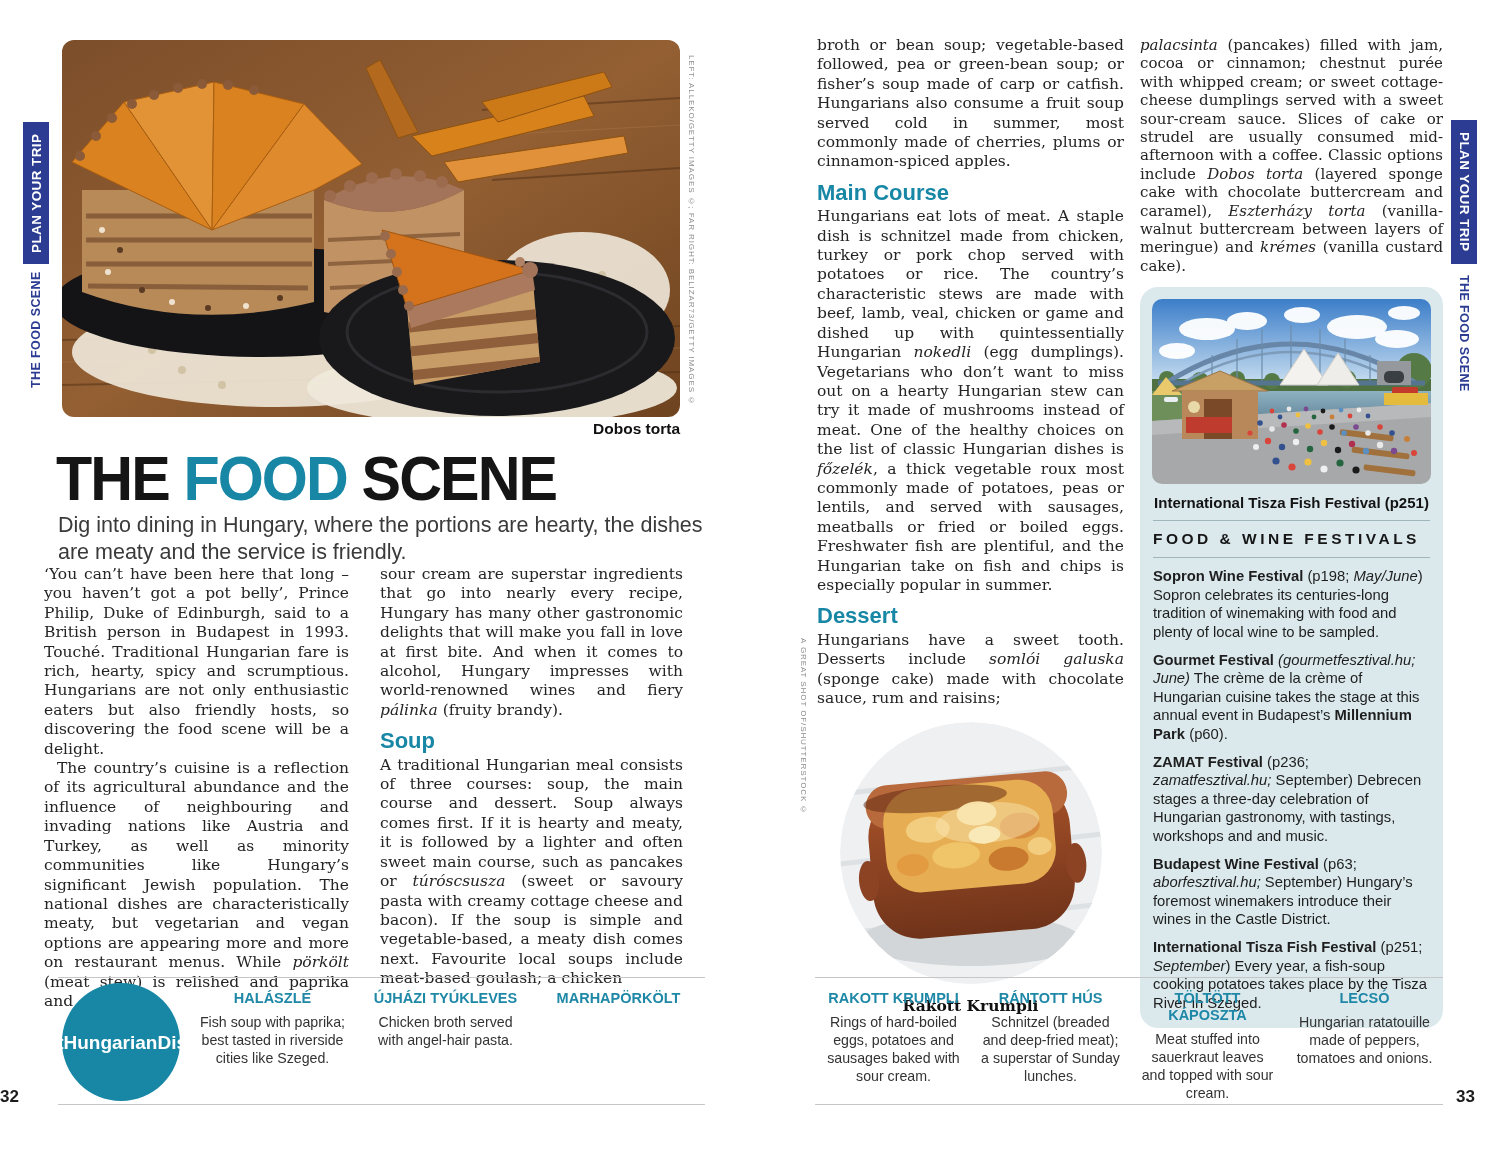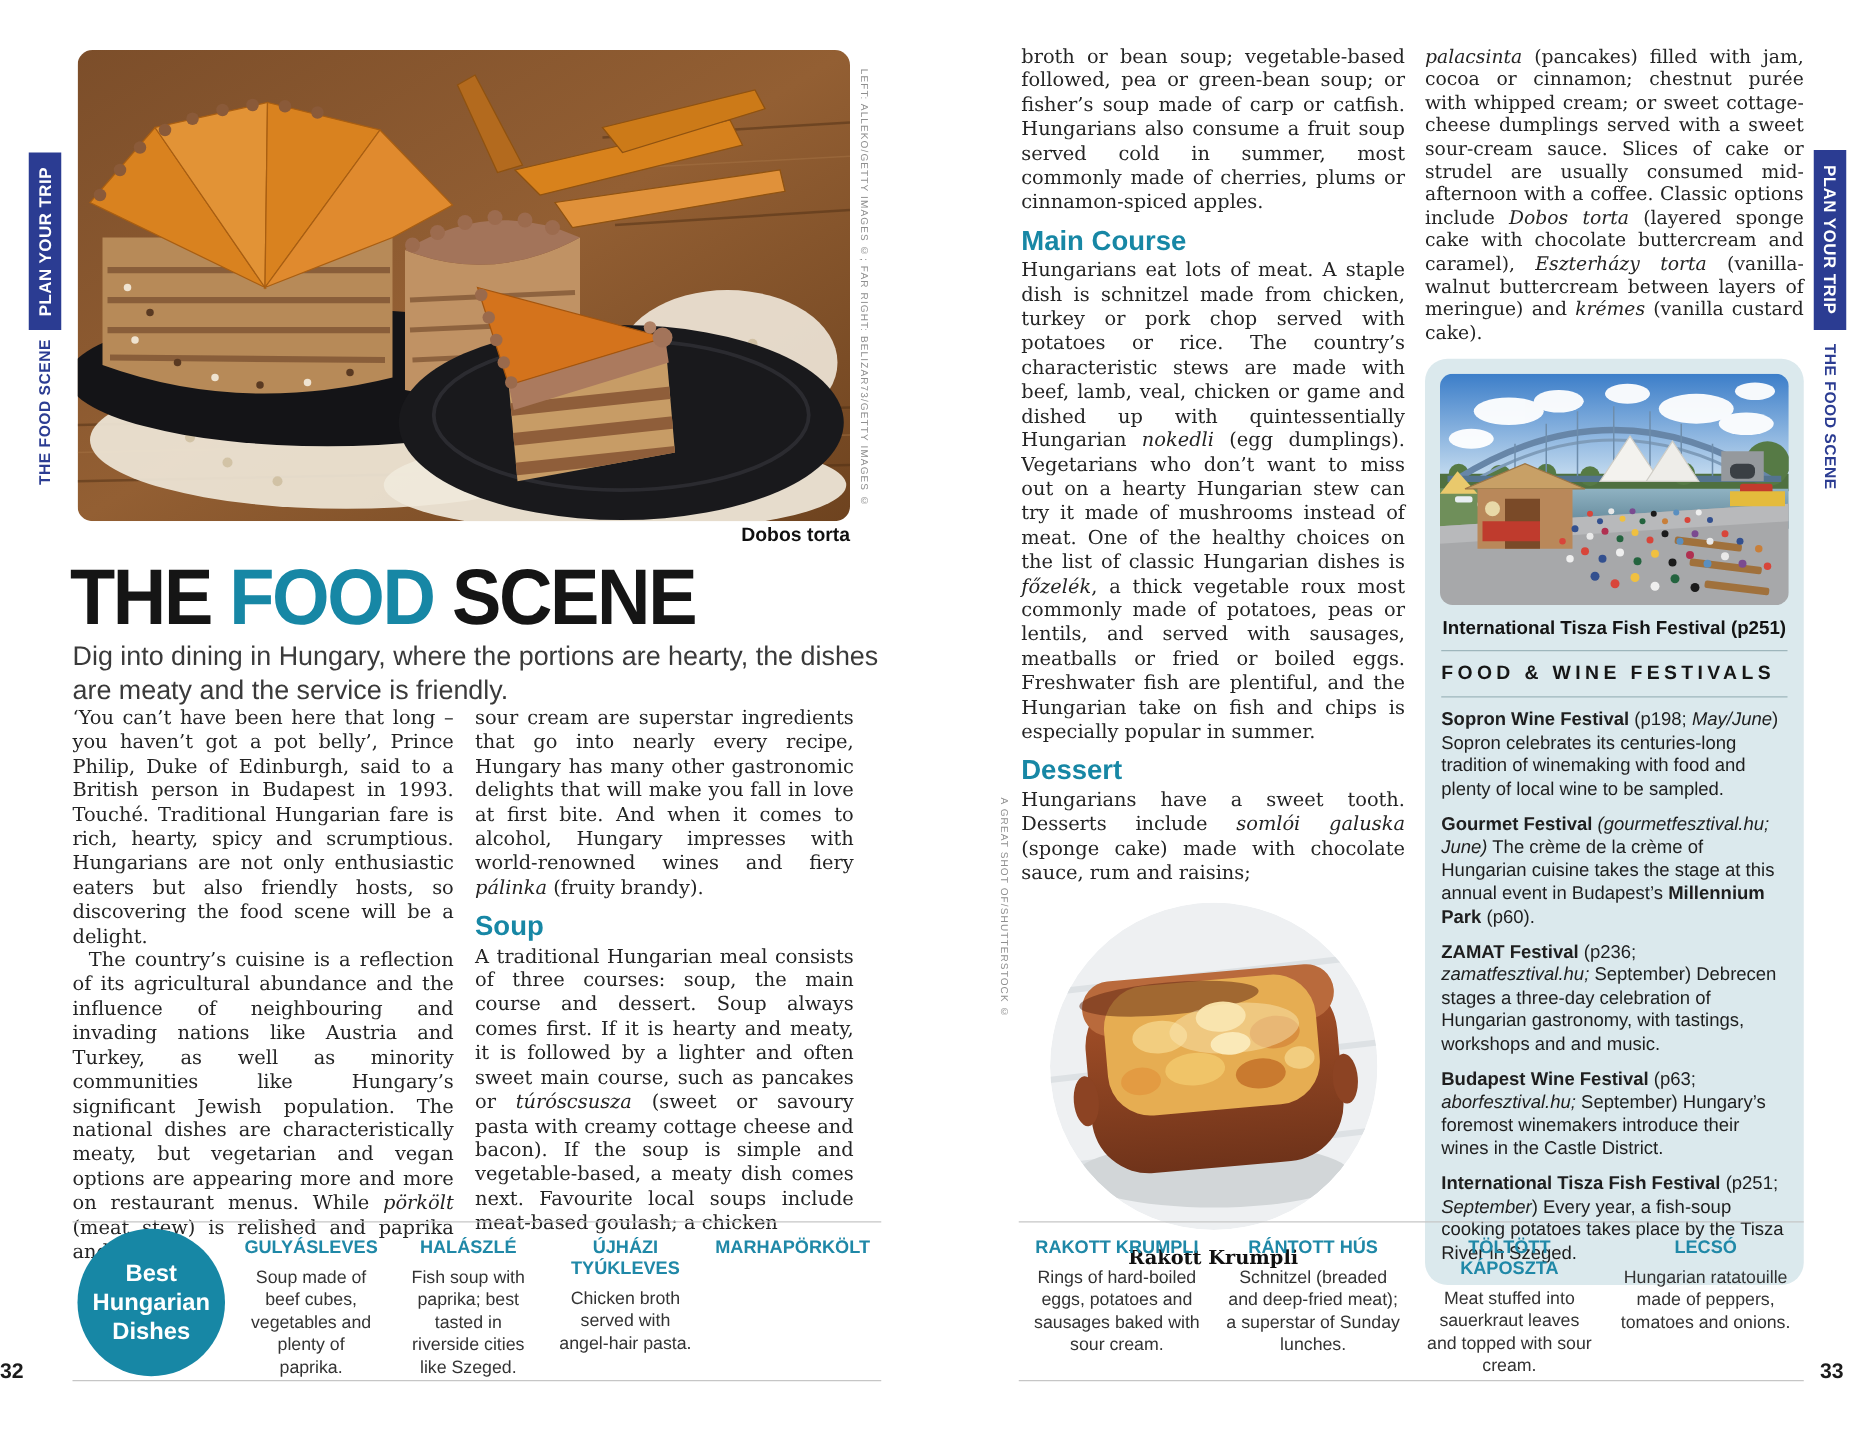--- a/index.html
+++ b/index.html
@@ -33,21 +33,21 @@
   .fest-box{background:#dbe9ed;border-radius:18px;padding:12px 12px 16px;margin-top:12px;}
   .fest-photo svg{display:block;border-radius:10px;}
   .fest-caption{text-align:center;font-weight:700;font-size:15px;margin:10px 2px 9px;color:#131313;}
   .fest-divider{height:1px;background:#9eb6bc;margin:0 1px;}
   .fest-header{font-weight:700;font-size:15.5px;letter-spacing:3.5px;margin:9px 1px;color:#161616;}
   .fest-entry{font-size:14.8px;line-height:18.6px;color:#1e1e1e;margin:9px 1px 0;text-align:left;}
   .fest-entry b{font-weight:700;}
   .fest-entry i{font-style:italic;}
   
   .rule{background:#c6c6c6;height:1px;}
-  .badge{background:#1787a5;border-radius:50%;color:#fff;display:flex;flex-direction:column;
+  .badge{background:#1787a5;border-radius:50%;color:#fff;display:flex;
          align-items:center;justify-content:center;text-align:center;font-weight:700;
          font-size:19px;line-height:23px;}
   .dish-row{display:flex;}
   .dish{flex:1;text-align:center;padding:0 9px;}
   .dish-name{color:#1f88a7;font-weight:700;font-size:14.5px;line-height:17px;}
   .dish-desc{font-size:14.2px;line-height:18px;color:#333;margin-top:6px;}
   .pagenum{font-weight:700;font-size:17px;color:#1c1c1c;}
   .photo-frame{border-radius:12px;overflow:hidden;line-height:0;}
   .circle-photo{border-radius:50%;overflow:hidden;width:262px;height:262px;margin:14px auto 0;line-height:0;}
   .cap-center{text-align:center;margin-top:12px;}
@@ -176,21 +176,21 @@
 </div>
 
 <div class="abs credit vert-down" style="left:687px;top:55px;height:380px;">LEFT: ALLEKO/GETTY IMAGES ©; FAR RIGHT: BELIZAR73/GETTY IMAGES ©</div>
 
 <div class="abs caption" style="left:420px;top:420px;width:260px;text-align:right;">Dobos torta</div>
 
 <h1 class="abs title" style="left:56px;top:442px;margin:0;"><span>THE </span><span class="accent">FOOD</span><span> SCENE</span></h1>
 
 <p class="abs intro" style="left:58px;top:512px;width:645px;">Dig into dining in Hungary, where the portions are hearty, the dishes are meaty and the service is friendly.</p>
 
-<div class="abs serif" style="left:58px;top:565px;width:305px;">
+<div class="abs serif" style="left:44px;top:565px;width:305px;">
   <p>‘You can’t have been here that long – you haven’t got a pot belly’, Prince Philip, Duke of Edinburgh, said to a British person in Budapest in 1993. Touché. Traditional Hungarian fare is rich, hearty, spicy and scrumptious. Hungarians are not only enthusiastic eaters but also friendly hosts, so discovering the food scene will be a delight.</p>
   <p class="indent"><span>The country’s cuisine is a reflection of its agricultural abundance and the influence of neighbouring and invading nations like Austria and Turkey, as well as minority communities like Hungary’s significant Jewish population. The national dishes are characteristically meaty, but vegetarian and vegan options are appearing more and more on restaurant menus. While </span><i>pörkölt</i><span> (meat stew) is relished and paprika and</span></p>
 </div>
 
 <div class="abs serif" style="left:380px;top:565px;width:303px;">
   <p><span>sour cream are superstar ingredients that go into nearly every recipe, Hungary has many other gastronomic delights that will make you fall in love at first bite. And when it comes to alcohol, Hungary impresses with world-renowned wines and fiery </span><i>pálinka</i><span> (fruity brandy).</span></p>
   <h2 class="sec-h">Soup</h2>
   <p><span>A traditional Hungarian meal consists of three courses: soup, the main course and dessert. Soup always comes first. If it is hearty and meaty, it is followed by a lighter and often sweet main course, such as pancakes or </span><i>túróscsusza</i><span> (sweet or savoury pasta with creamy cottage cheese and bacon). If the soup is simple and vegetable-based, a meaty dish comes next. Favourite local soups include meat-based goulash; a chicken</span></p>
 </div>
 
@@ -395,24 +395,20 @@
 <div class="abs rule" style="left:815px;top:1104px;width:628px;"></div>
 
 <div class="abs badge" style="left:62px;top:983px;width:118px;height:118px;">
   <span>Best</span>
   <span>Hungarian</span>
   <span>Dishes</span>
 </div>
 
 <div class="abs dish-row" style="left:186px;top:990px;width:519px;">
   <div class="dish">
-    <div class="dish-name">GULYÁSLEVES</div>
-    <div class="dish-desc">Soup made of beef cubes, vegetables and plenty of paprika.</div>
-  </div>
-  <div class="dish">
     <div class="dish-name">HALÁSZLÉ</div>
     <div class="dish-desc">Fish soup with paprika; best tasted in riverside cities like Szeged.</div>
   </div>
   <div class="dish">
     <div class="dish-name">ÚJHÁZI TYÚKLEVES</div>
     <div class="dish-desc">Chicken broth served with angel-hair pasta.</div>
   </div>
   <div class="dish">
     <div class="dish-name">MARHAPÖRKÖLT</div>
   </div>

